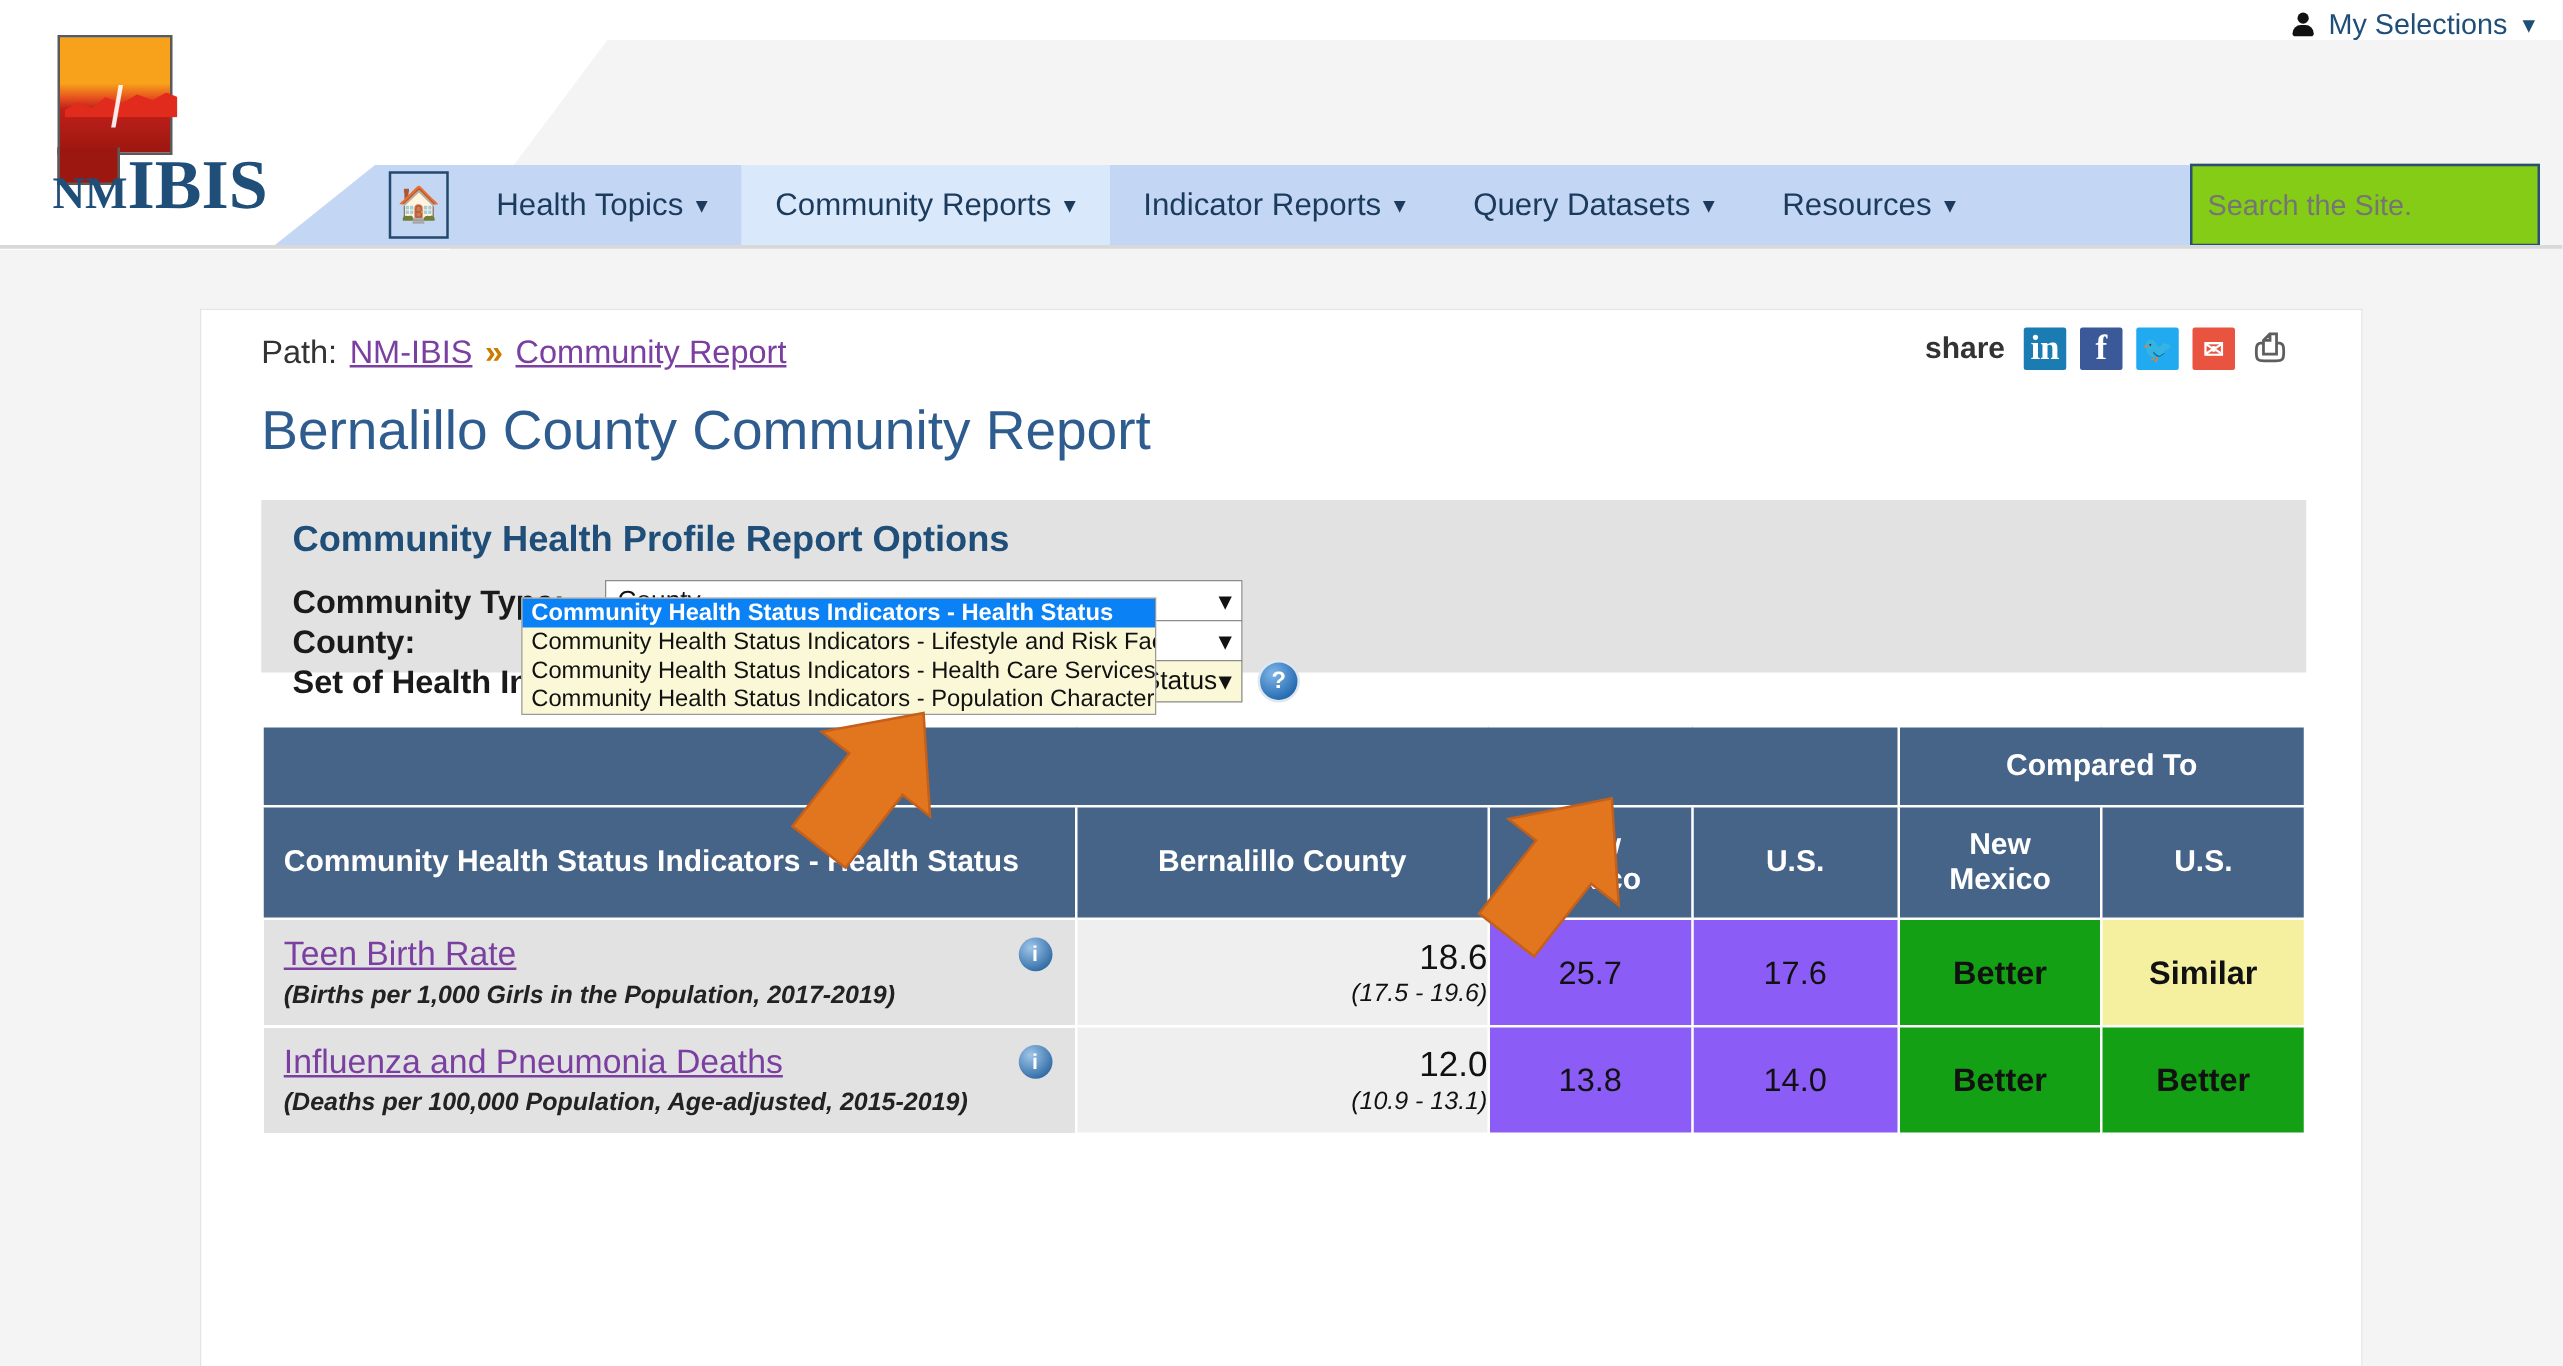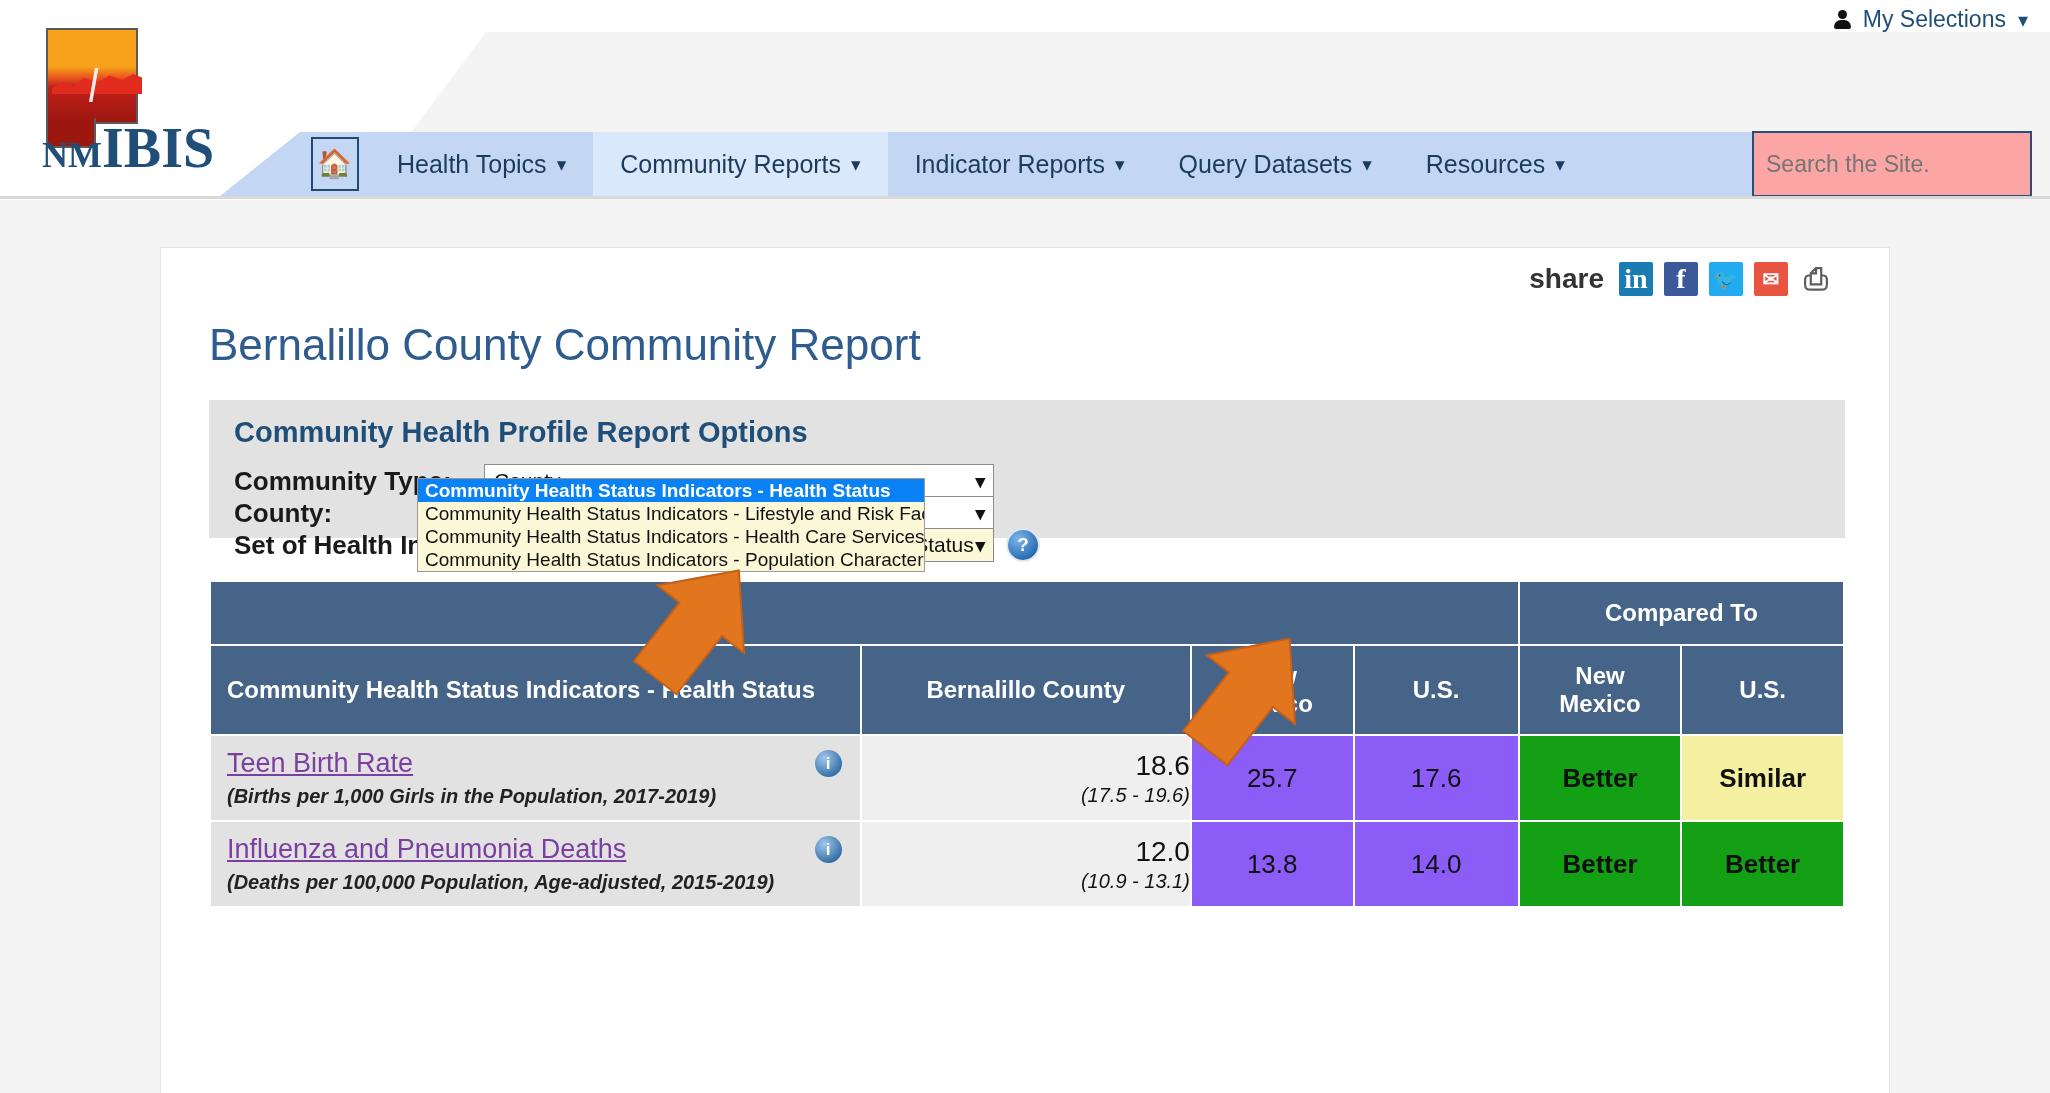--- a/index.html
+++ b/index.html
@@ -113,21 +113,21 @@
   .home-glyph { font-size:28px; color:#1c3c5e; line-height:1; }
   .nav-item {
     height:64px; display:flex; align-items:center; gap:10px; padding:0 27px;
     font-size: 25px; color:#1b3a5c; cursor:pointer; white-space:nowrap;
   }
   .nav-item.active { background:#d9e8fb; }
   .nav-item .chev { font-size:19px; }
 
   .search-wrap {
     position:absolute; left:1752px; top:131px; width:280px; height:66px;
-    background:#fca5a5; border:2px solid #2a4f77; display:flex; align-items:center;
+    background:#84cc16; border:2px solid #2a4f77; display:flex; align-items:center;
   }
   .search-input {
     flex:1; height:100%; border:none; outline:none; padding-left:12px;
     font-size: 23px; color:#5c5c5c; font-family:"Liberation Sans", sans-serif;
     background:transparent;
   }
   .search-divider { width:2px; height:100%; background:#2a4f77; }
   .nav-underline {
     position:absolute; left:0; top:196px; width:2050px; height:3px; background:#d8d8d8;
   }
@@ -142,21 +142,21 @@
     position:absolute; left:48px; top:18px; font-size:26px; color:#333;
     display:flex; align-items:center; gap:10px;
   }
   .path-label { color:#333; }
   .path-link { color:#7a3fa0; text-decoration:underline; cursor:pointer; }
   .path-sep { color:#cc7a00; font-weight:bold; }
 
   .share-row {
     position:absolute; right:56px; top:14px; display:flex; align-items:center; gap:11px;
   }
-  .share-label { font-size:28px; font-weight:bold; color:#333; margin-right:4px; }
+  .share-label { font-size:24px; font-weight:bold; color:#333; margin-right:4px; }
   .share-ico {
     width:34px; height:34px; display:flex; align-items:center; justify-content:center;
     color:#fff; font-weight:bold; font-size:28px; cursor:pointer; border-radius:2px;
   }
   .ico-in { background:#1b7bb3; font-family:"Liberation Serif", serif; }
   .ico-fb { background:#3b5998; font-family:"Liberation Serif", serif; }
   .ico-tw { background:#22aaf0; font-size:20px; }
   .ico-mail { background:#e8543f; font-size:20px; }
   .ico-print { background:transparent; color:#5e5e5e; font-size:30px; }
 
@@ -311,20 +311,26 @@
 
   <div class="search-wrap">
     <input class="search-input" type="text" placeholder="Search the Site." style="">
     <div class="search-divider"></div>
 
   </div>
   <div class="nav-underline"></div>
 
   <div class="content">
 
+    <div class="path-row">
+      <span class="path-label">Path:</span>
+      <span class="path-link">NM-IBIS</span>
+      <span class="path-sep">»</span>
+      <span class="path-link">Community Report</span>
+    </div>
 
     <div class="share-row">
       <span class="share-label">share</span>
       <span class="share-ico ico-in">in</span>
       <span class="share-ico ico-fb">f</span>
       <span class="share-ico ico-tw">🐦</span>
       <span class="share-ico ico-mail">✉</span>
       <span class="share-ico ico-print">⎙</span>
     </div>
 

